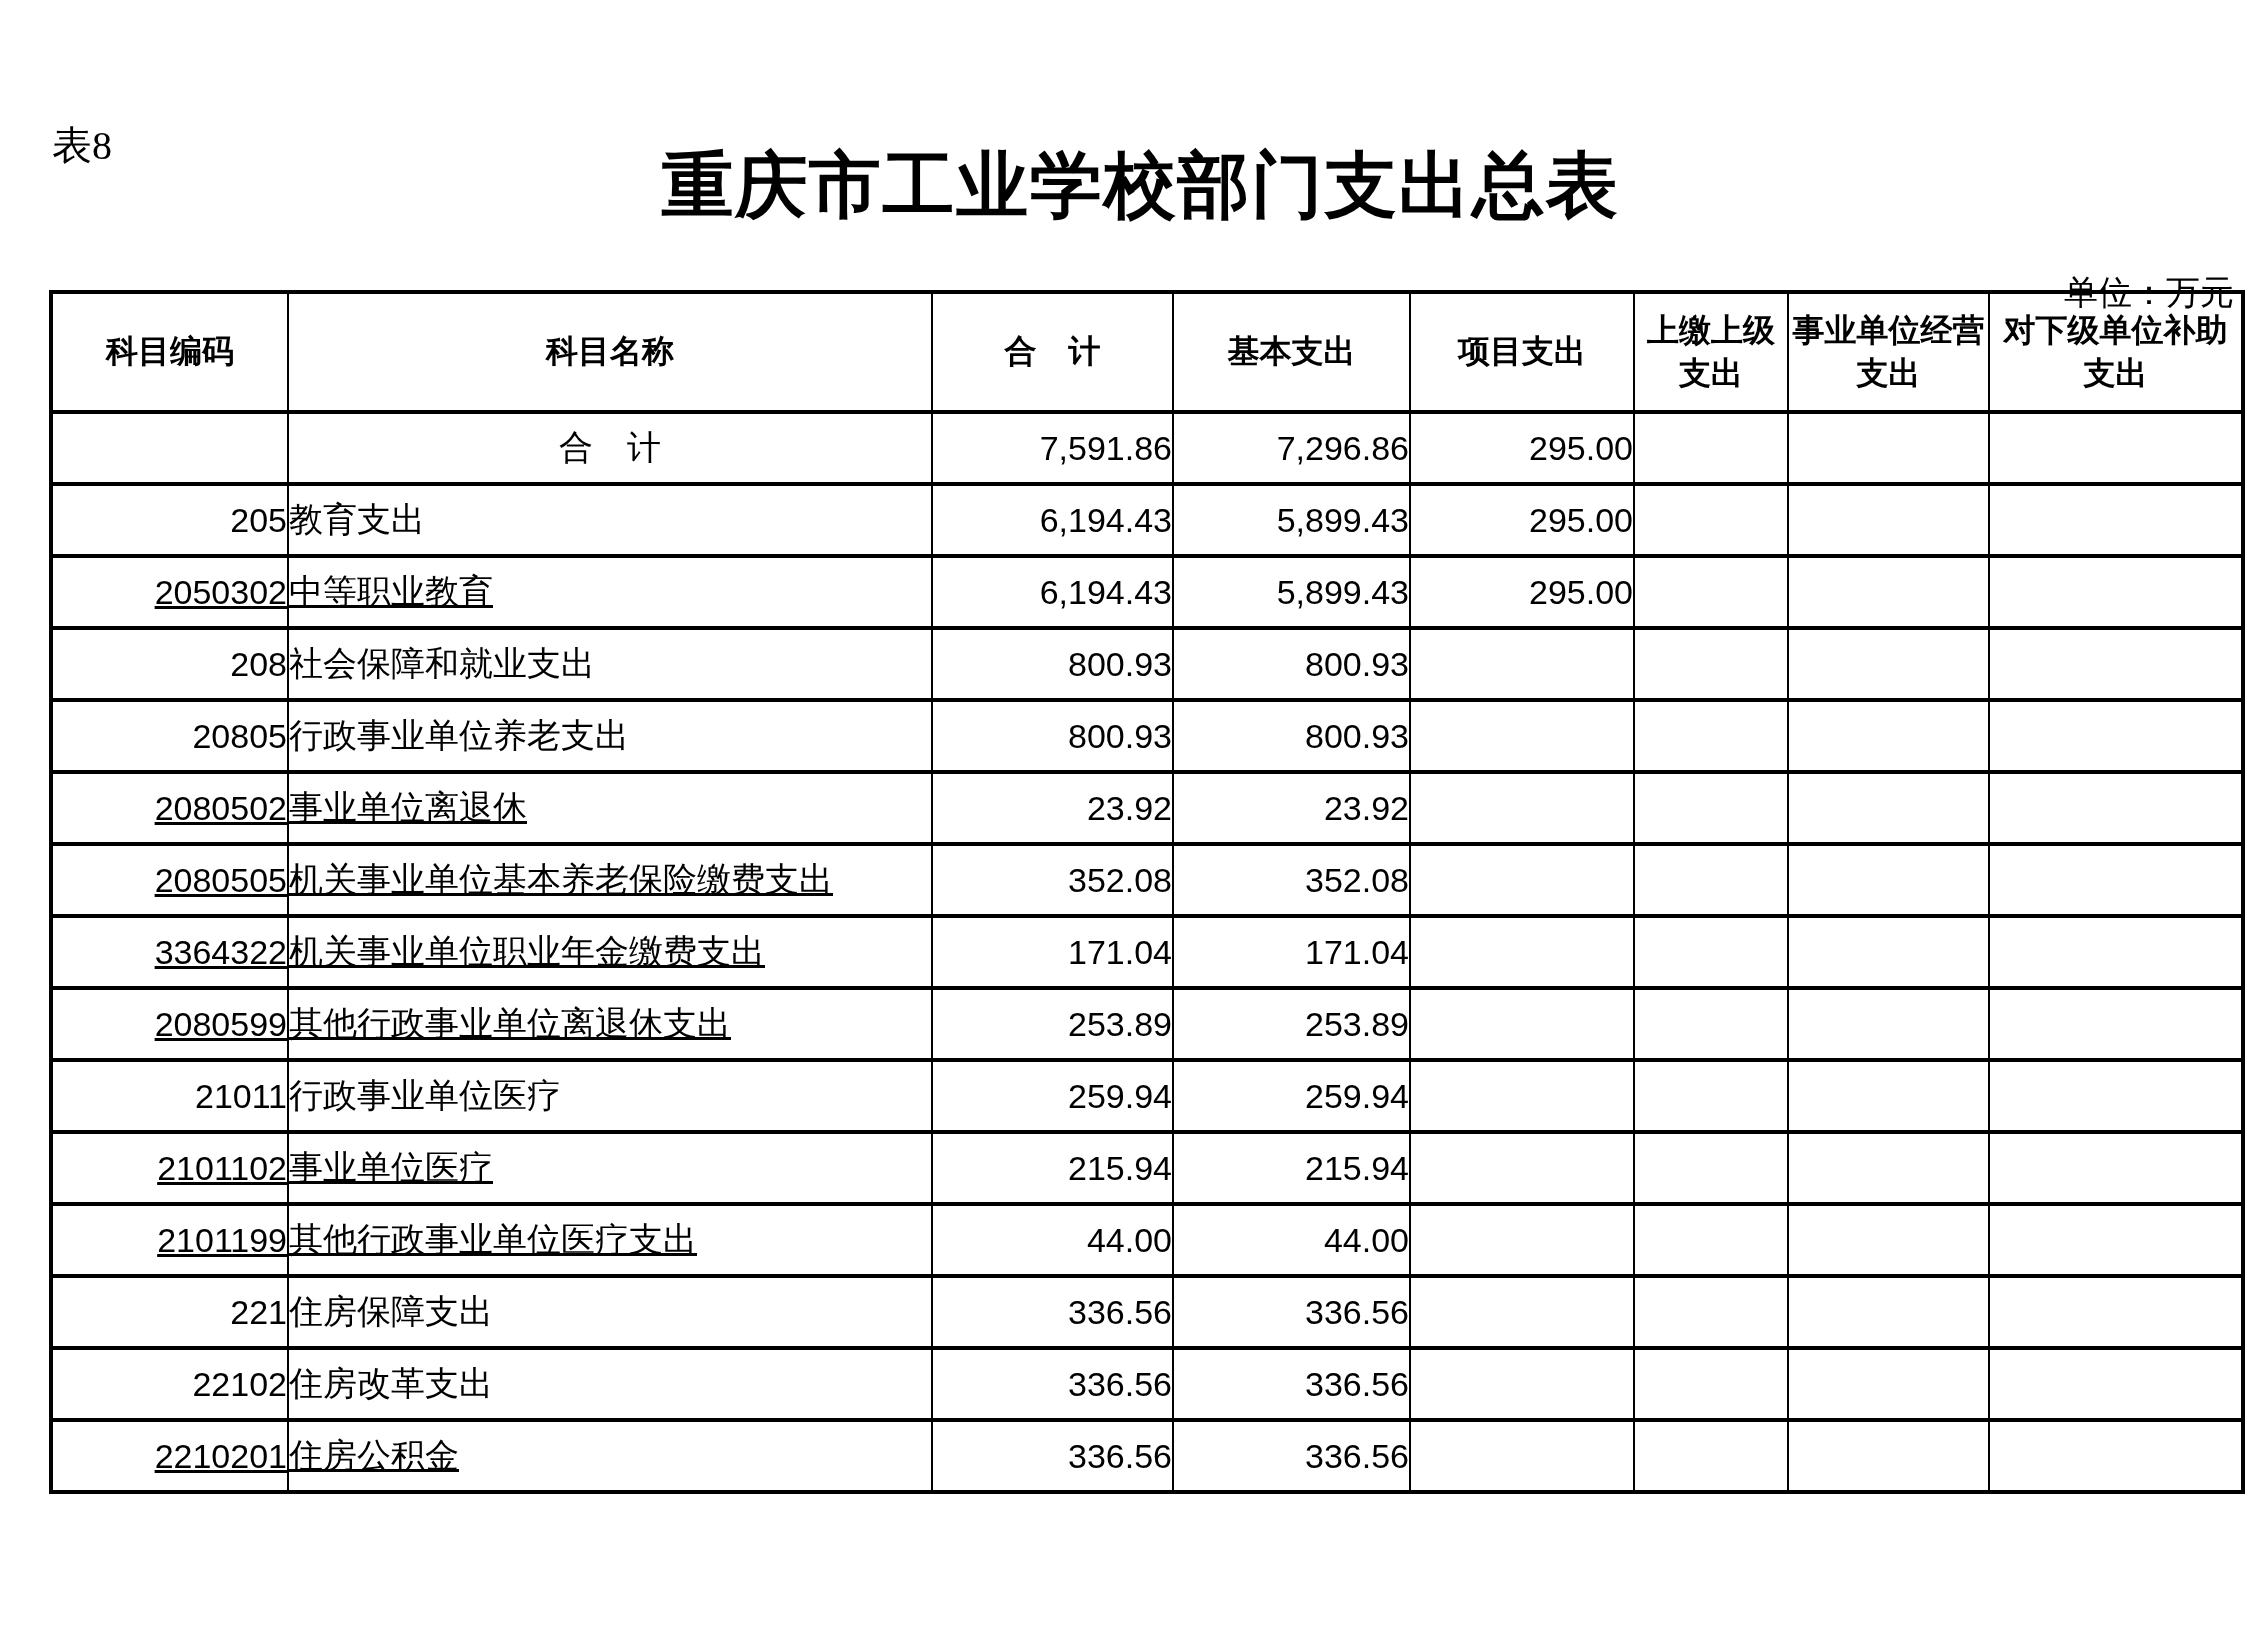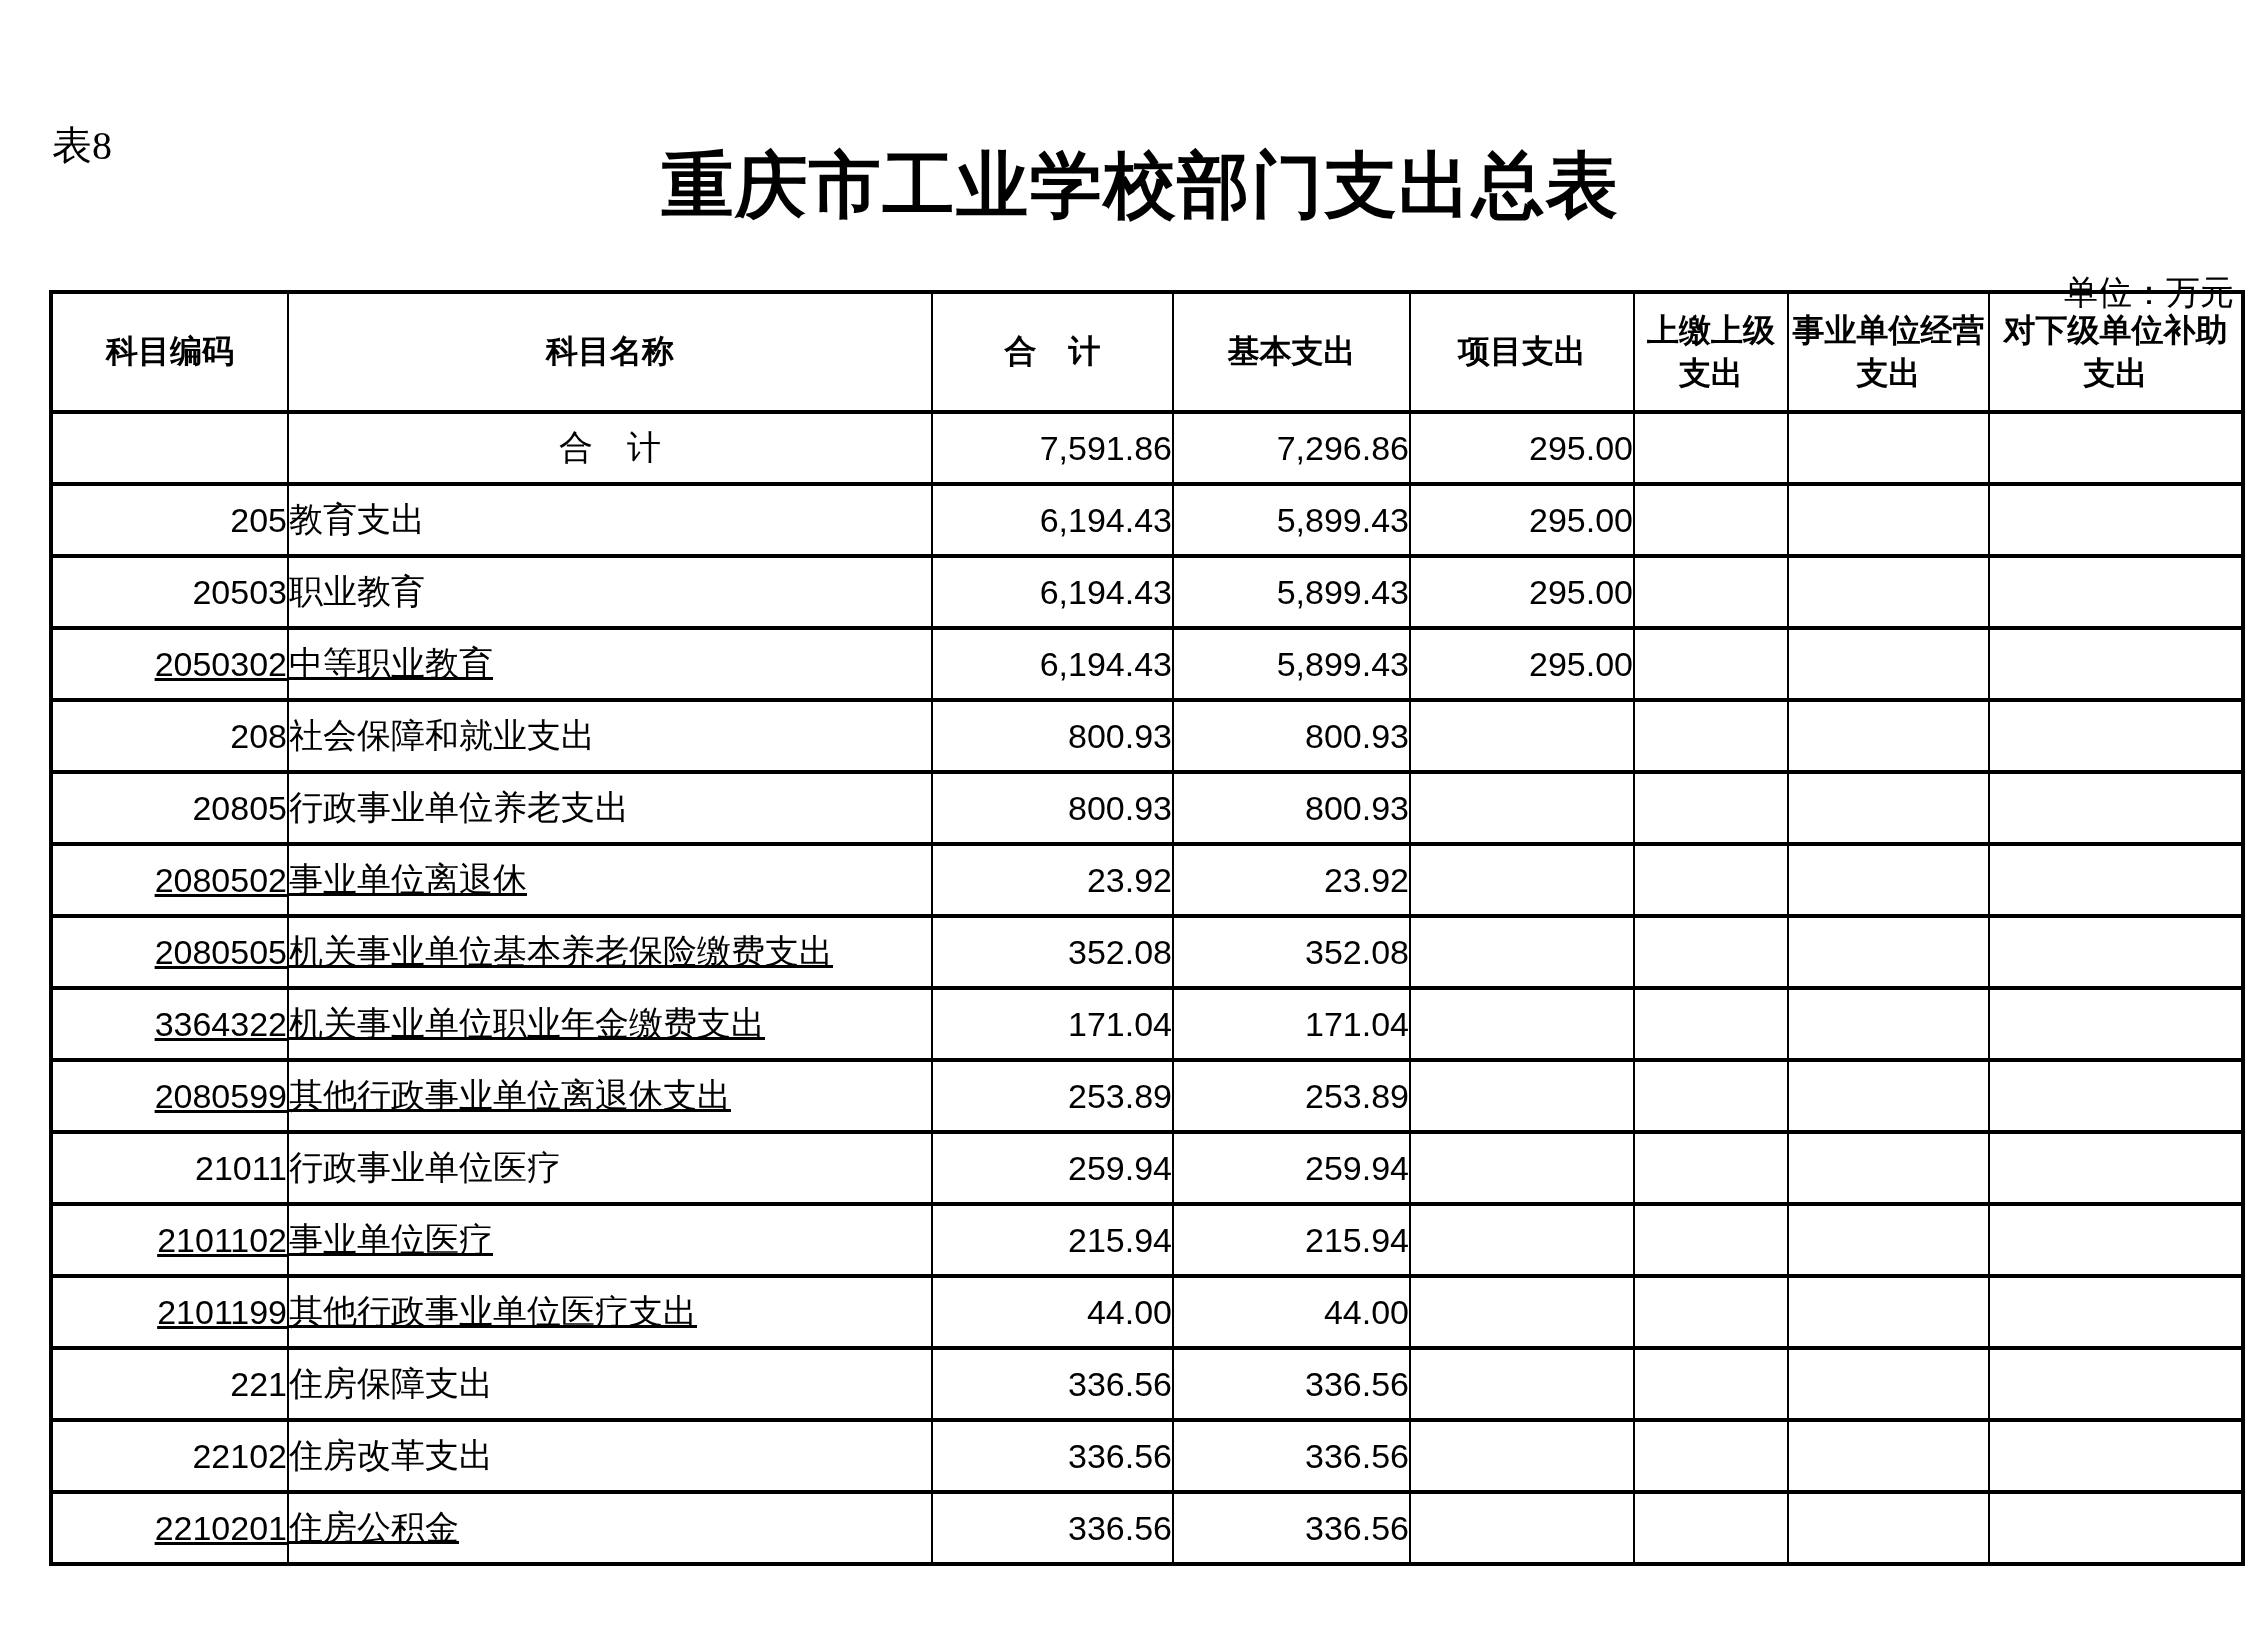--- a/index.html
+++ b/index.html
@@ -126,30 +126,20 @@
         <td class="code ind0">205</td>
         <td class="name ind0">教育支出</td>
         <td class="num">6,194.43</td>
         <td class="num">5,899.43</td>
         <td class="num">295.00</td>
         <td class="num"></td>
         <td class="num"></td>
         <td class="num"></td>
       </tr>
       <tr>
-        <td class="code ind1">20503</td>
-        <td class="name ind1">职业教育</td>
-        <td class="num">6,194.43</td>
-        <td class="num">5,899.43</td>
-        <td class="num">295.00</td>
-        <td class="num"></td>
-        <td class="num"></td>
-        <td class="num"></td>
-      </tr>
-      <tr>
         <td class="code ind2">2050302</td>
         <td class="name ind2">中等职业教育</td>
         <td class="num">6,194.43</td>
         <td class="num">5,899.43</td>
         <td class="num">295.00</td>
         <td class="num"></td>
         <td class="num"></td>
         <td class="num"></td>
       </tr>
       <tr>

